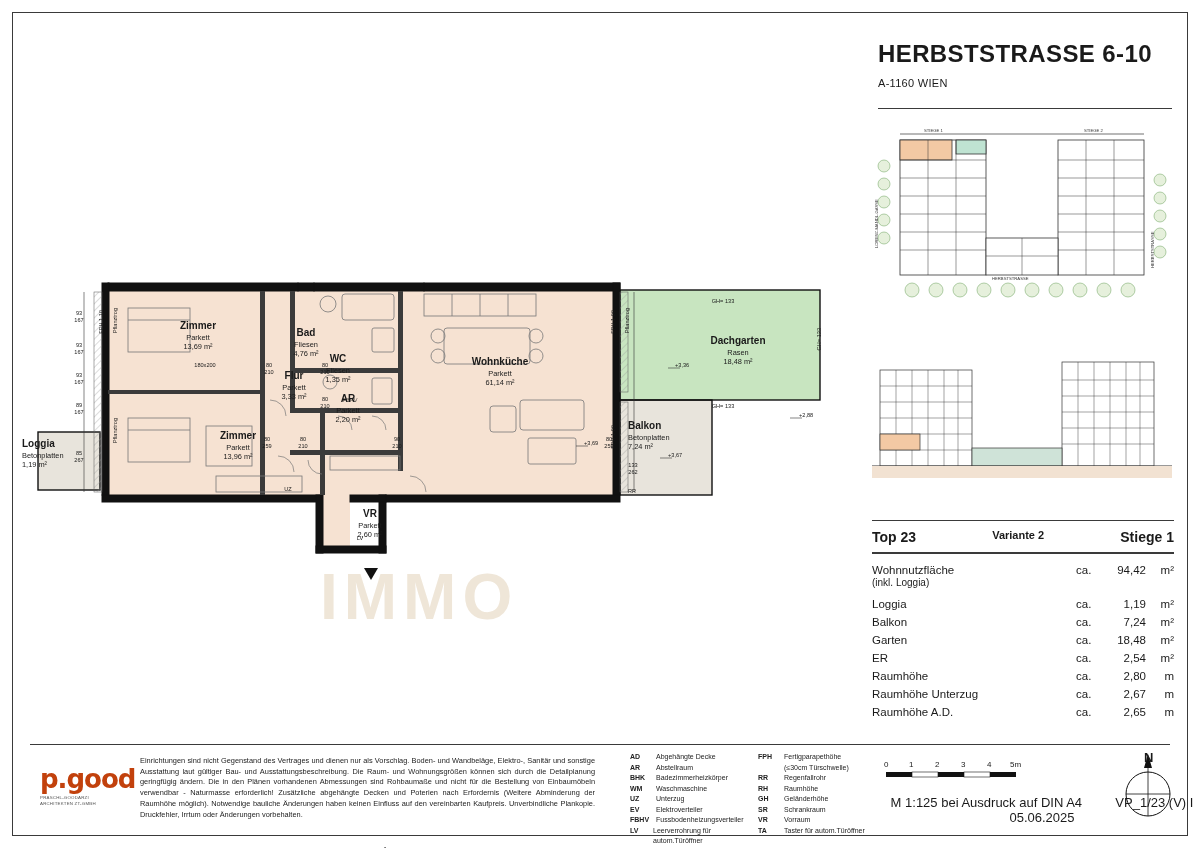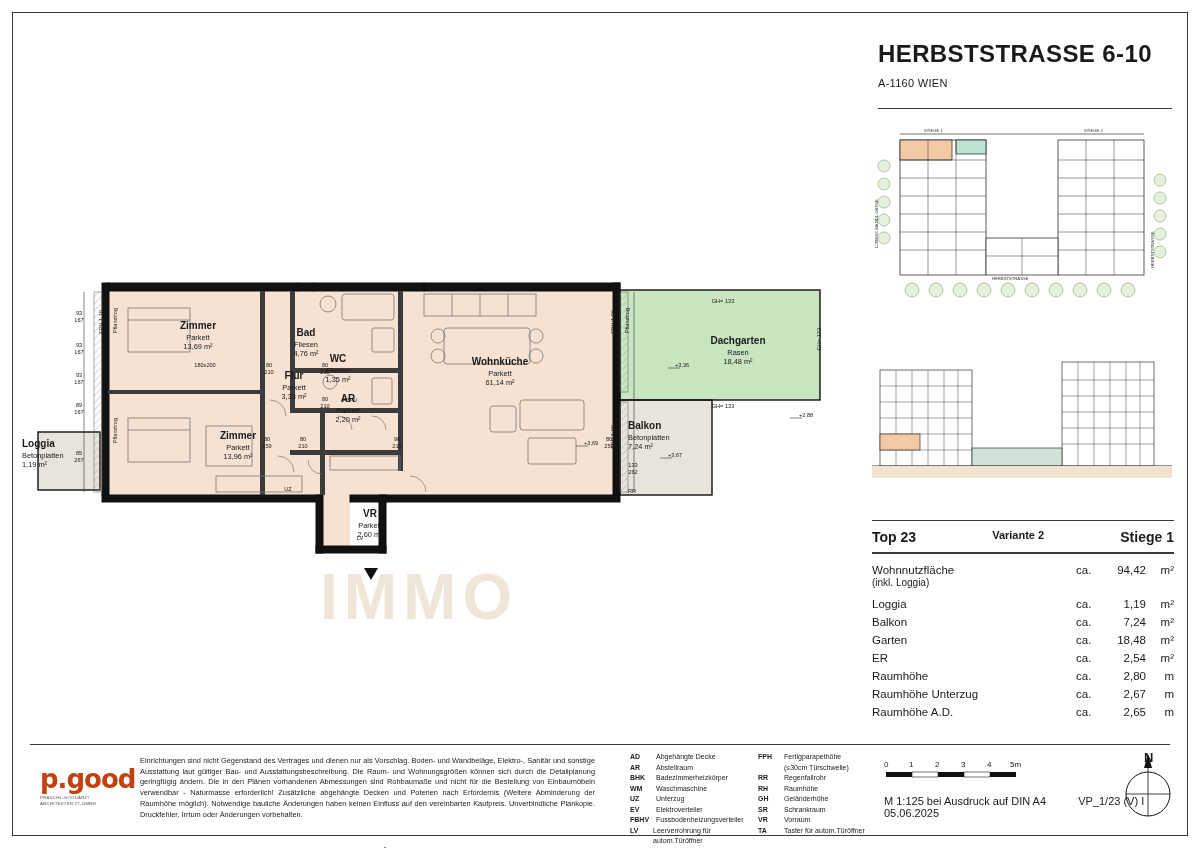--- a/index.html
+++ b/index.html
@@ -29,21 +29,21 @@
   .logo{left:40px;top:764px;width:92px;}
   .logo .lg{font-size:26px;font-weight:bold;color:#c2410c;letter-spacing:-1px;font-family:"DejaVu Sans",sans-serif;}
   .logo .lgsub{font-size:4.4px;color:#555;letter-spacing:.2px;line-height:1.45;margin-top:1px;}
   .disclaimer{left:140px;top:756px;width:455px;font-size:7.4px;line-height:1.45;color:#222;text-align:justify;}
   .abbr{font-size:7px;line-height:1.5;color:#222;}
   .abbr .r{display:flex;}
   .abbr .k{width:26px;font-weight:bold;}
   .abbr2{left:630px;top:752px;width:120px;}
   .abbr3{left:758px;top:752px;width:150px;}
   .scalebar{left:884px;top:760px;width:160px;}
-  .scaletxt{left:884px;top:795px;font-size:11px;}
+  .scaletxt{left:884px;top:795px;font-size:13px;text-align:center;}
   .compass{left:1120px;top:752px;width:56px;height:70px;}
   
   .plan{left:20px;top:250px;width:830px;height:380px;}
   .watermark{position:absolute;left:300px;top:310px;font-size:64px;font-weight:bold;color:#efe6d8;letter-spacing:6px;pointer-events:none;}
   .watermark.w2{left:290px;top:430px;font-size:44px;letter-spacing:12px;}
   .rm{position:absolute;font-size:7.4px;line-height:1.25;text-align:center;}
   .rm b{font-size:10px;}
   .tiny{font-size:5.6px;}
   .vert{writing-mode:vertical-rl;transform:rotate(180deg);}
   .toptag{position:absolute;left:340px;top:596px;font-size:9px;font-weight:bold;}

